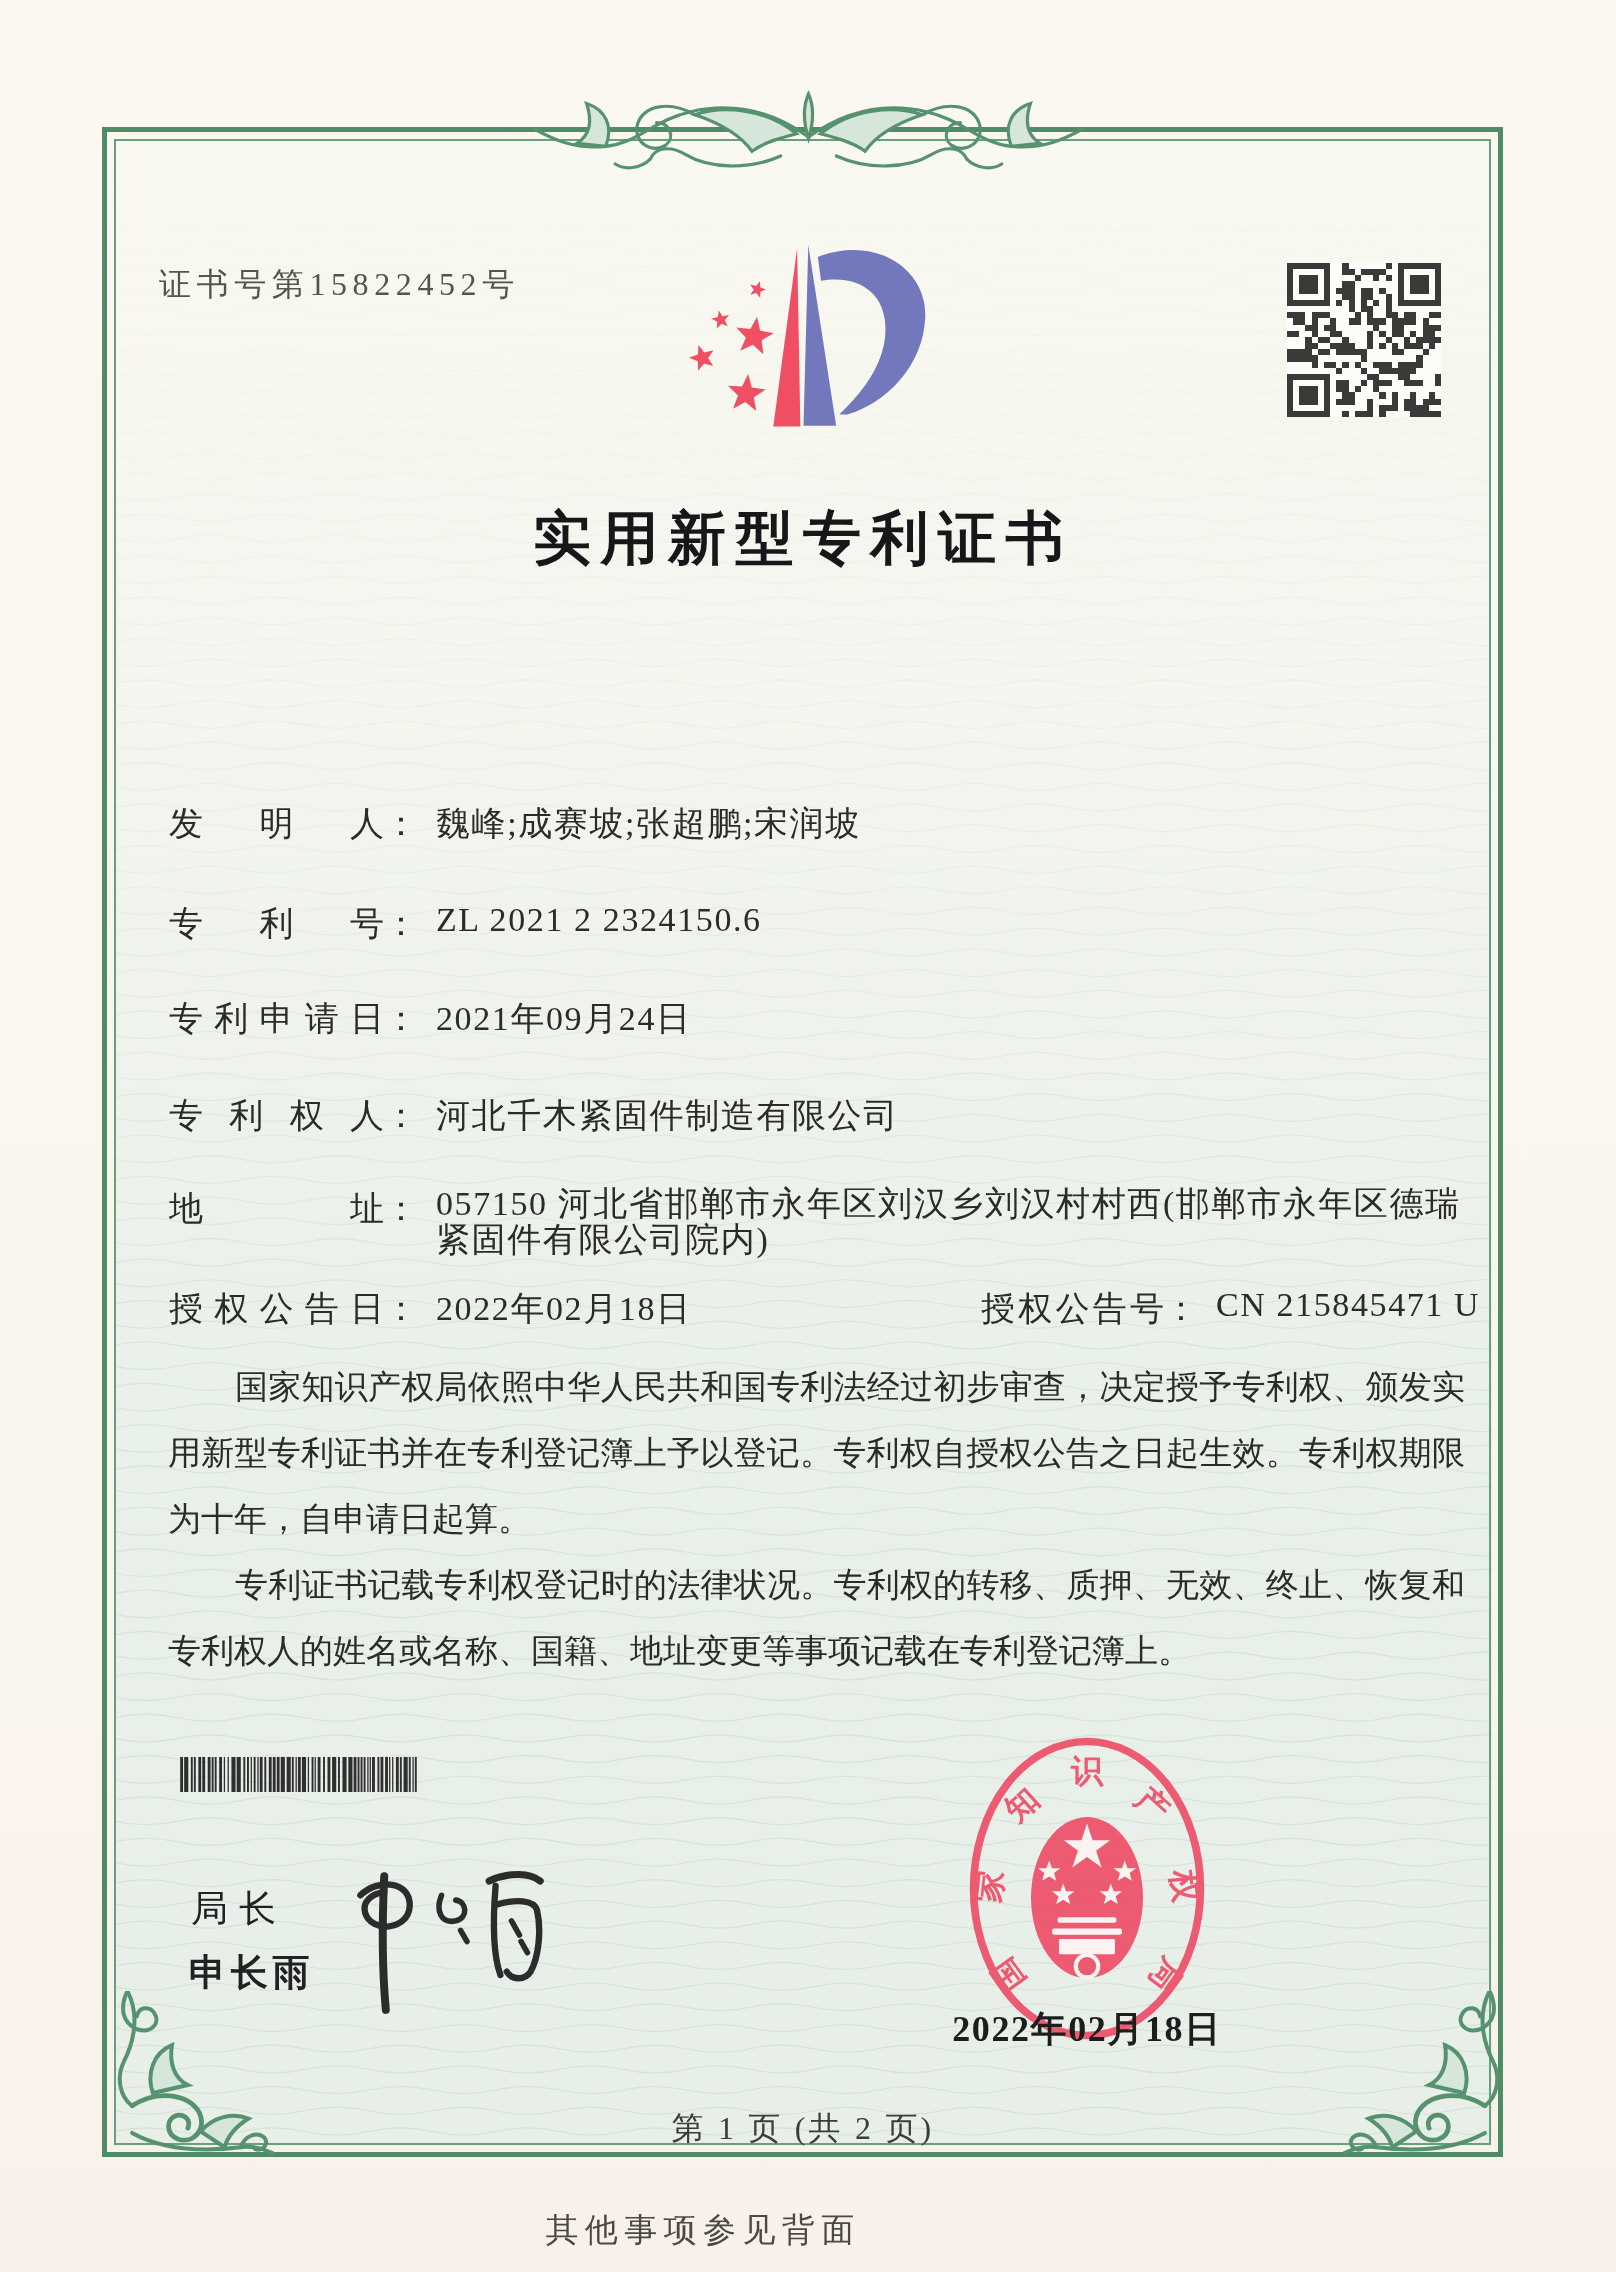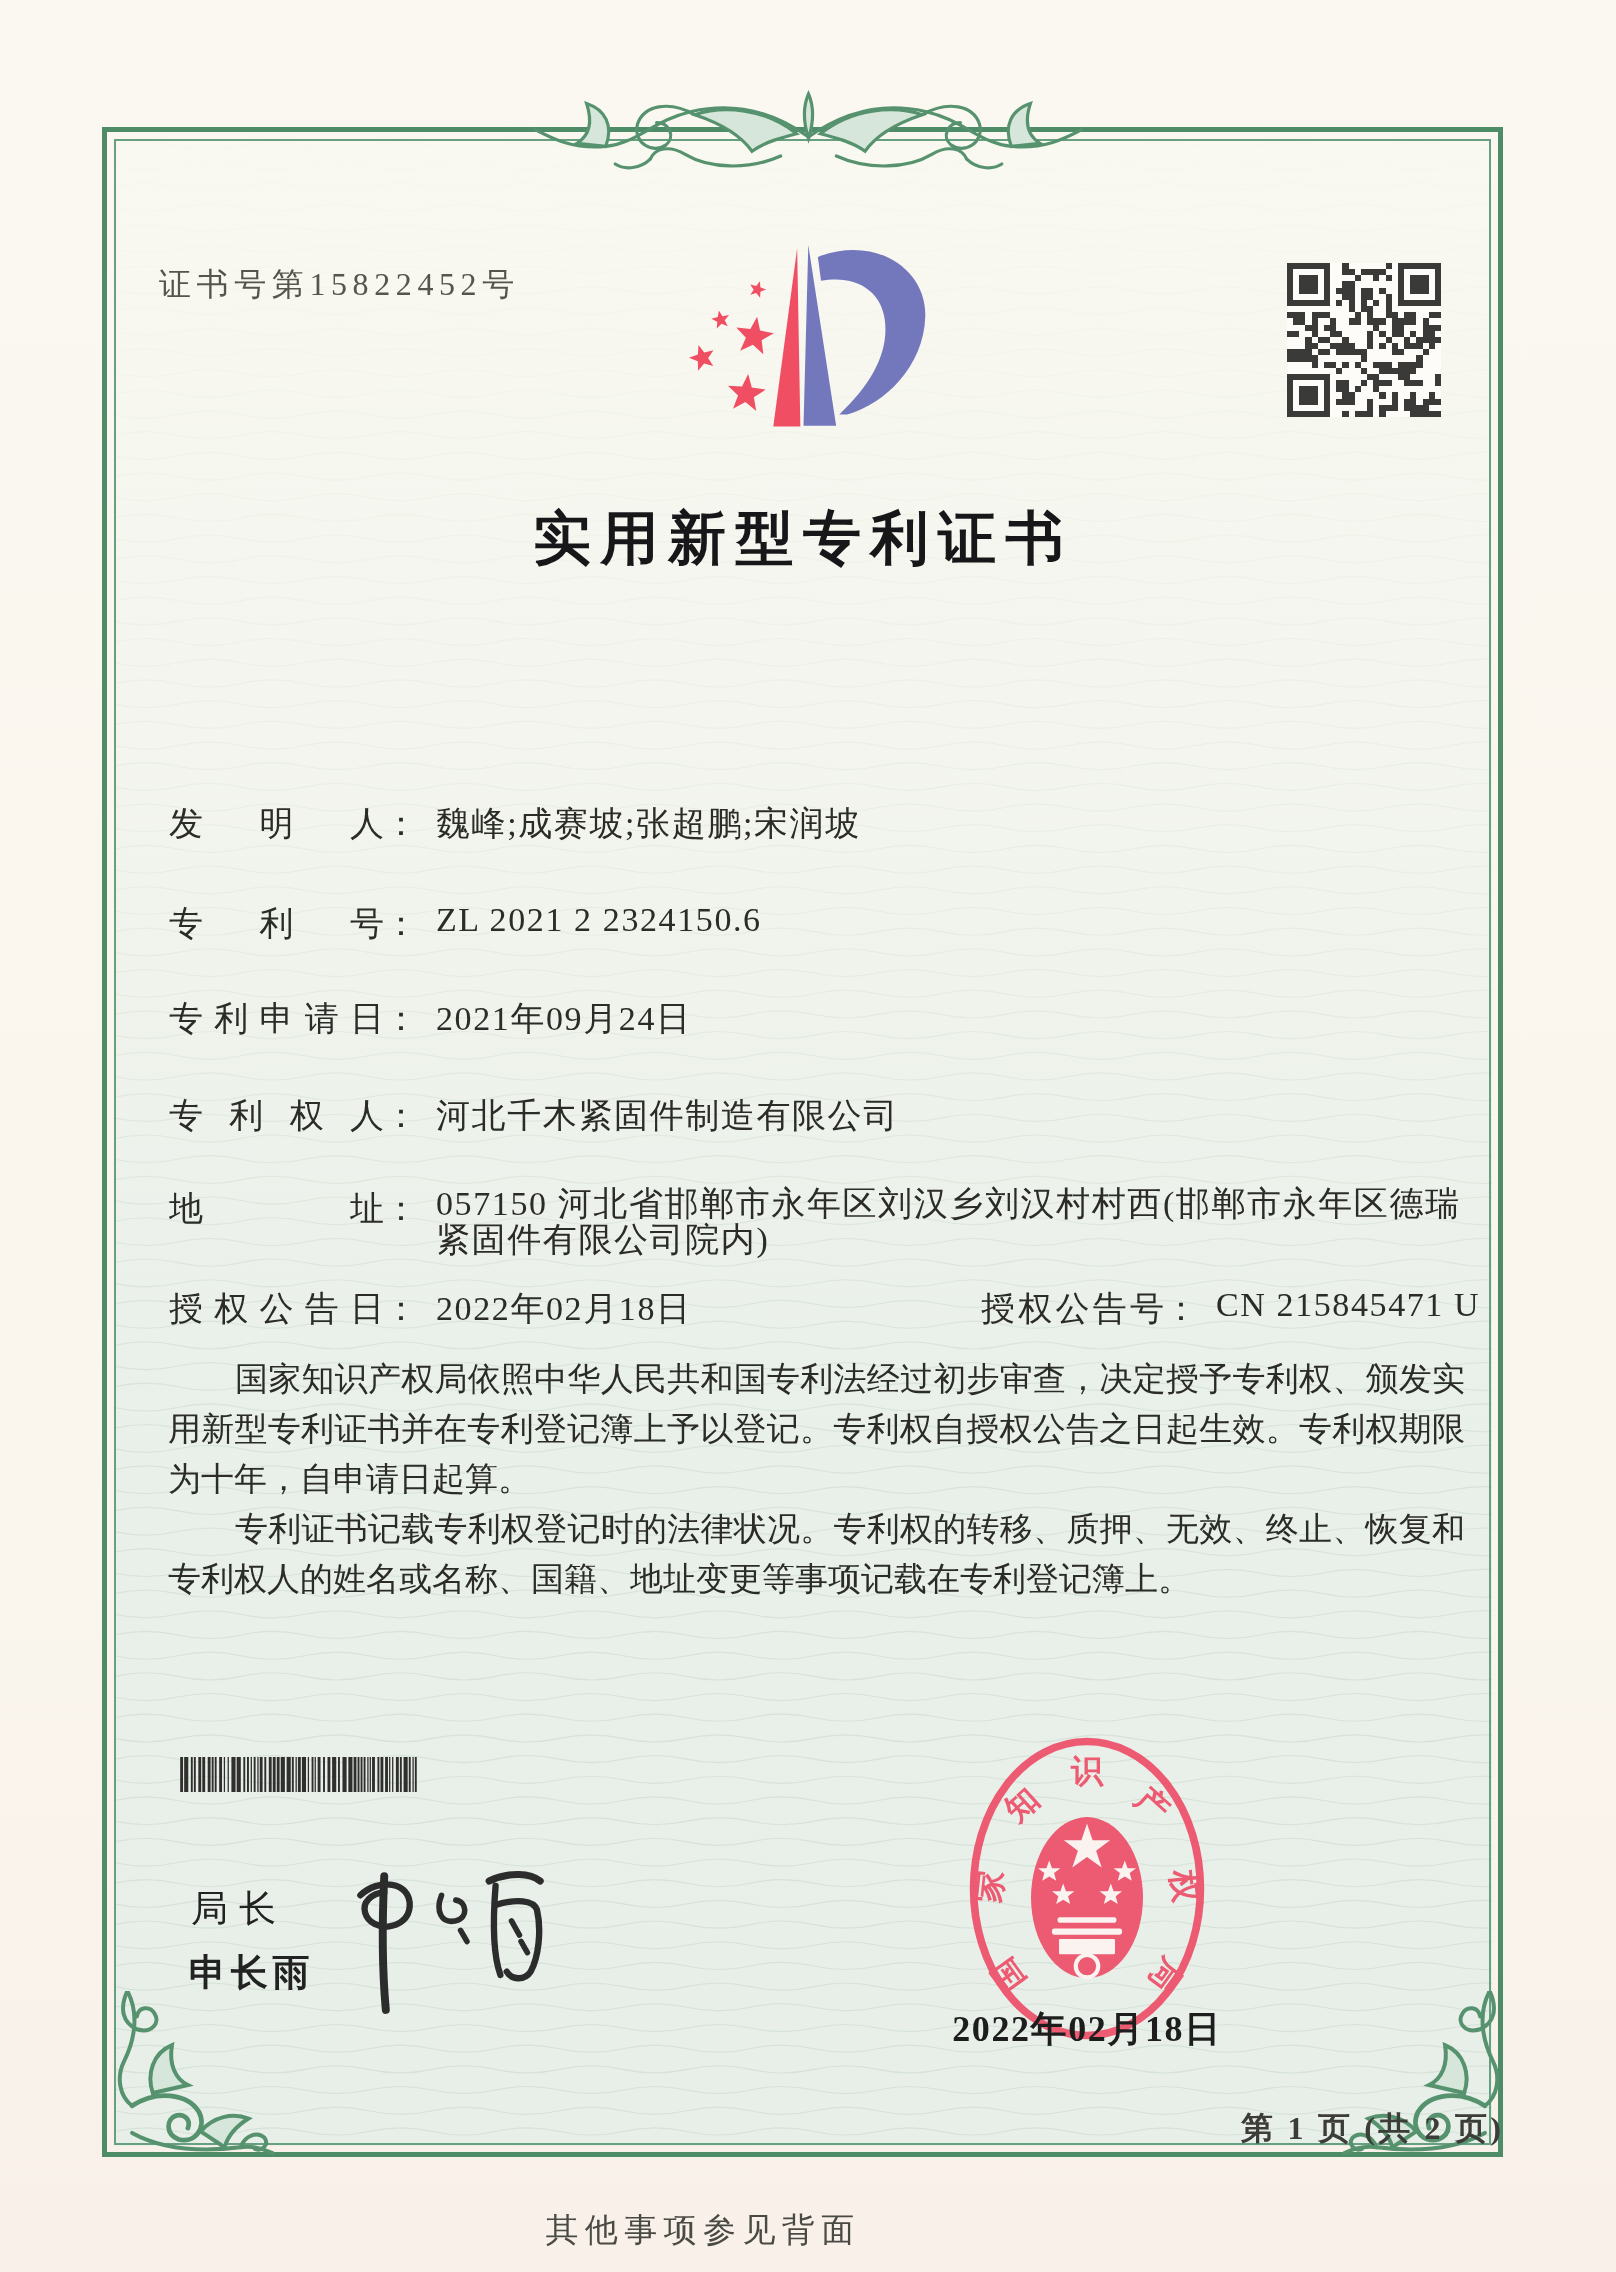--- a/index.html
+++ b/index.html
@@ -23,29 +23,29 @@
   .title{left:102px;top:500px;width:1402px;text-align:center;font-size:58px;font-weight:700;
          letter-spacing:9.5px;color:#17171a;z-index:5;}
   .field{position:absolute;left:169px;font-size:34px;color:#2b2b27;z-index:5;white-space:nowrap;}
   .flabel{display:inline-block;width:215px;text-align:justify;text-align-last:justify;vertical-align:top;}
   .fcolon{display:inline-block;vertical-align:top;}
   .fvalue{display:inline-block;margin-left:9.5px;vertical-align:top;letter-spacing:1.6px;}
   .fvalue.wrap{white-space:normal;width:1026px;line-height:36px;}
   .grant-right{position:absolute;left:812px;top:0;}
   .grant-right .flabel{width:183px;}
   .body-text{position:absolute;left:168px;top:1354px;width:1297px;z-index:5;color:#2b2b27;}
-  .body-text p{margin:0;font-size:33px;line-height:50px;text-indent:67px;text-align:justify;}
+  .body-text p{margin:0;font-size:33px;line-height:66px;text-indent:67px;text-align:justify;}
   .sig-title{left:191px;top:1884px;font-size:37px;letter-spacing:11px;color:#222;z-index:5;
              font-family:"Liberation Sans","DejaVu Sans",sans-serif;font-weight:400;}
   .sig-name{left:189px;top:1948px;font-size:37px;letter-spacing:4.8px;color:#222;z-index:5;
             font-family:"Liberation Sans","DejaVu Sans",sans-serif;font-weight:700;}
   .seal-date{left:947px;top:2005px;width:280px;text-align:center;font-size:36px;font-weight:600;
              color:#1d1d1d;z-index:7;letter-spacing:1.6px;}
-  .footer-page{left:102px;top:2107px;width:1402px;text-align:right;font-size:32px;color:#3c3c38;
-               letter-spacing:3.2px;z-index:5;font-weight:bold;}
+  .footer-page{left:102px;top:2107px;width:1402px;text-align:center;font-size:32px;color:#3c3c38;
+               letter-spacing:3.2px;z-index:5;}
   .back-note{left:0;top:2208px;width:1406px;text-align:center;font-size:33px;color:#4a4a44;
              letter-spacing:6.4px;z-index:5;}
   #barcode-svg{z-index:5;}
   #qr-svg{z-index:5;}
   #seal-svg{z-index:6;opacity:.9;}
   #sig-svg{z-index:6;}
   #logo-svg{z-index:5;}
 </style>
 </head>
 <body>

